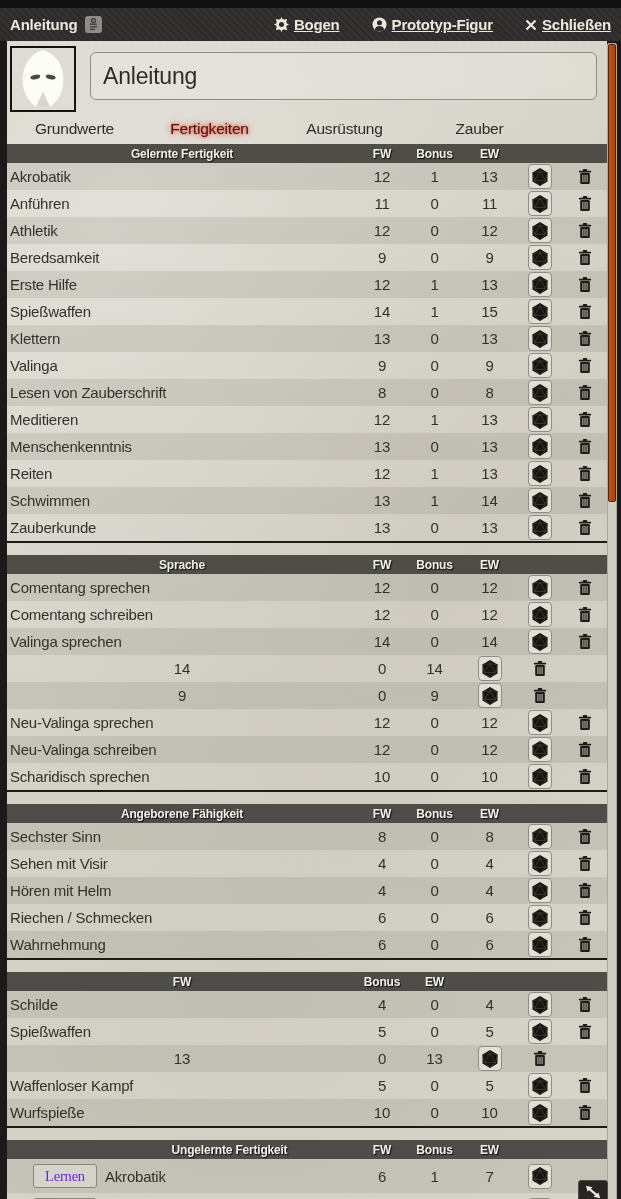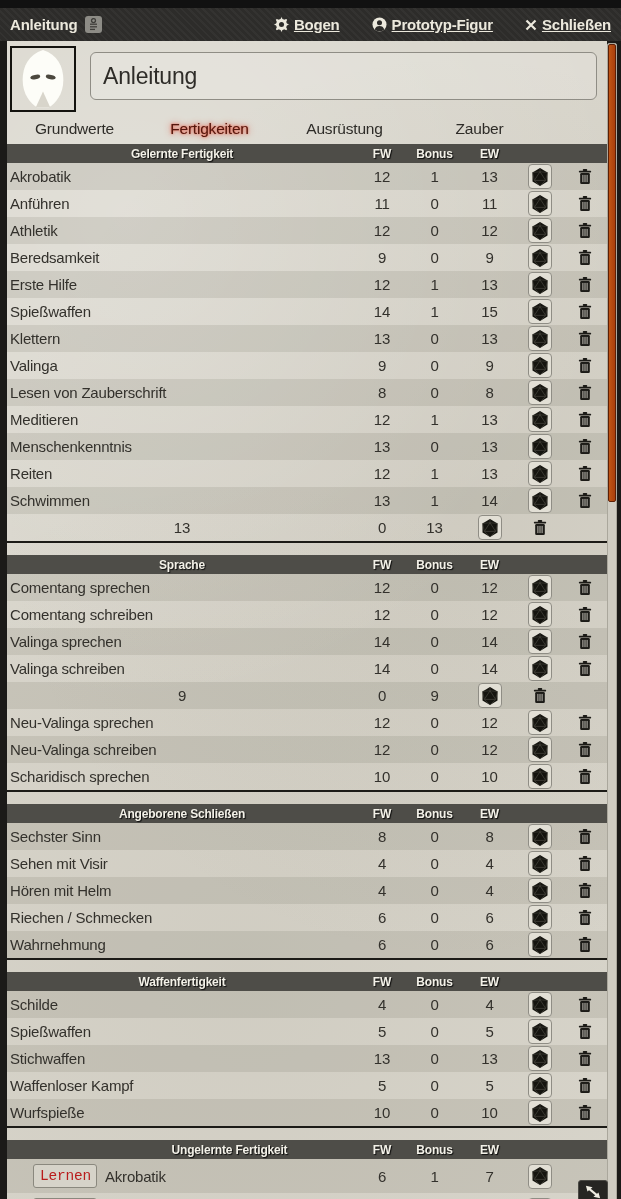--- a/index.html
+++ b/index.html
@@ -77,21 +77,21 @@
   .c-btn{display:flex;justify-content:center;align-items:center;}
   .die-btn{
     width:24px;height:25px;border:1px solid #8f8d85;border-radius:4px;
     background:#e2dfd5;display:flex;align-items:center;justify-content:center;
     cursor:pointer;padding:0;
   }
   .trash-btn{background:none;border:none;cursor:pointer;padding:0;display:flex;align-items:center;justify-content:center;}
   .learn-cell{padding-left:26px;}
   .learn-btn{
     width:64px;height:24px;border:1px solid #8a887e;border-radius:3px;background:#d6d3c9;
-    font-family:Liberation Mono, monospace;font-size:14.5px;color:#b91c1c;
+    font-family:Liberation Serif, serif;font-size:14.5px;color:#6d28d9;
     cursor:pointer;letter-spacing:-0.2px;
   }
   
   .vscroll{
     position:absolute;top:35px;right:4px;bottom:4px;width:10px;
     background:#cfccc2;border:1px solid #aaa79c;border-radius:2px;
   }
   .vthumb{
     position:absolute;top:0;left:0;right:0;height:458px;
     background:linear-gradient(90deg,#c05515,#a93f0c);
@@ -537,20 +537,21 @@
           <rect x="5.5" y="0.4" width="5" height="2.2" rx="0.8" fill="#1c1b17"></rect>
           <line x1="5.6" y1="7.2" x2="5.6" y2="15.4" stroke="#d8d5cb" stroke-width="1"></line>
           <line x1="8" y1="7.2" x2="8" y2="15.4" stroke="#d8d5cb" stroke-width="1"></line>
           <line x1="10.4" y1="7.2" x2="10.4" y2="15.4" stroke="#d8d5cb" stroke-width="1"></line>
         </svg>
       </button>
     </span>
   </div>
 
   <div class="row">
+    <span class="c-skill">Zauberkunde</span>
     <span class="c-num">13</span>
     <span class="c-num">0</span>
     <span class="c-num">13</span>
     <span class="c-btn">
       <button class="die-btn">
         <svg width="18" height="20" viewBox="0 0 24 26">
           <polygon points="12,1 22,7 22,19 12,25 2,19 2,7" fill="#15140f"></polygon>
           <polygon points="12,6 19.5,17.5 4.5,17.5" fill="none" stroke="#46443c" stroke-width="1"></polygon>
           <path d="M12,1 L12,6 M2,7 L4.5,17.5 M22,7 L19.5,17.5 M12,25 L4.5,17.5 M12,25 L19.5,17.5 M2,7 L12,6 M22,7 L12,6" stroke="#46443c" stroke-width="0.8" fill="none"></path>
         </svg>
@@ -660,21 +661,20 @@
           <rect x="5.5" y="0.4" width="5" height="2.2" rx="0.8" fill="#1c1b17"></rect>
           <line x1="5.6" y1="7.2" x2="5.6" y2="15.4" stroke="#d8d5cb" stroke-width="1"></line>
           <line x1="8" y1="7.2" x2="8" y2="15.4" stroke="#d8d5cb" stroke-width="1"></line>
           <line x1="10.4" y1="7.2" x2="10.4" y2="15.4" stroke="#d8d5cb" stroke-width="1"></line>
         </svg>
       </button>
     </span>
   </div>
 
   <div class="row">
-    <span class="c-skill">Valinga schreiben</span>
     <span class="c-num">14</span>
     <span class="c-num">0</span>
     <span class="c-num">14</span>
     <span class="c-btn">
       <button class="die-btn">
         <svg width="18" height="20" viewBox="0 0 24 26">
           <polygon points="12,1 22,7 22,19 12,25 2,19 2,7" fill="#15140f"></polygon>
           <polygon points="12,6 19.5,17.5 4.5,17.5" fill="none" stroke="#46443c" stroke-width="1"></polygon>
           <path d="M12,1 L12,6 M2,7 L4.5,17.5 M22,7 L19.5,17.5 M12,25 L4.5,17.5 M12,25 L19.5,17.5 M2,7 L12,6 M22,7 L12,6" stroke="#46443c" stroke-width="0.8" fill="none"></path>
         </svg>
@@ -802,21 +802,21 @@
           <line x1="10.4" y1="7.2" x2="10.4" y2="15.4" stroke="#d8d5cb" stroke-width="1"></line>
         </svg>
       </button>
     </span>
   </div>
 </div>
   </div>
 
   <div class="section">
     <div class="sec-head">
-      <span class="c-name">Angeborene Schließen</span>
+      <span class="c-name">Angeborene Fähigkeit</span>
       <span class="c-num">FW</span>
       <span class="c-num">Bonus</span>
       <span class="c-num">EW</span>
       <span></span>
             <span></span>
     </div>
     <div>
   <div class="row">
     <span class="c-skill">Sechster Sinn</span>
     <span class="c-num">8</span>
@@ -954,21 +954,20 @@
           <line x1="10.4" y1="7.2" x2="10.4" y2="15.4" stroke="#d8d5cb" stroke-width="1"></line>
         </svg>
       </button>
     </span>
   </div>
 </div>
   </div>
 
   <div class="section">
     <div class="sec-head">
-      <span class="c-name">Waffenfertigkeit</span>
       <span class="c-num">FW</span>
       <span class="c-num">Bonus</span>
       <span class="c-num">EW</span>
       <span></span>
             <span></span>
     </div>
     <div>
   <div class="row">
     <span class="c-skill">Schilde</span>
     <span class="c-num">4</span>
@@ -1019,21 +1018,20 @@
           <rect x="5.5" y="0.4" width="5" height="2.2" rx="0.8" fill="#1c1b17"></rect>
           <line x1="5.6" y1="7.2" x2="5.6" y2="15.4" stroke="#d8d5cb" stroke-width="1"></line>
           <line x1="8" y1="7.2" x2="8" y2="15.4" stroke="#d8d5cb" stroke-width="1"></line>
           <line x1="10.4" y1="7.2" x2="10.4" y2="15.4" stroke="#d8d5cb" stroke-width="1"></line>
         </svg>
       </button>
     </span>
   </div>
 
   <div class="row">
-    <span class="c-skill">Stichwaffen</span>
     <span class="c-num">13</span>
     <span class="c-num">0</span>
     <span class="c-num">13</span>
     <span class="c-btn">
       <button class="die-btn">
         <svg width="18" height="20" viewBox="0 0 24 26">
           <polygon points="12,1 22,7 22,19 12,25 2,19 2,7" fill="#15140f"></polygon>
           <polygon points="12,6 19.5,17.5 4.5,17.5" fill="none" stroke="#46443c" stroke-width="1"></polygon>
           <path d="M12,1 L12,6 M2,7 L4.5,17.5 M22,7 L19.5,17.5 M12,25 L4.5,17.5 M12,25 L19.5,17.5 M2,7 L12,6 M22,7 L12,6" stroke="#46443c" stroke-width="0.8" fill="none"></path>
         </svg>

